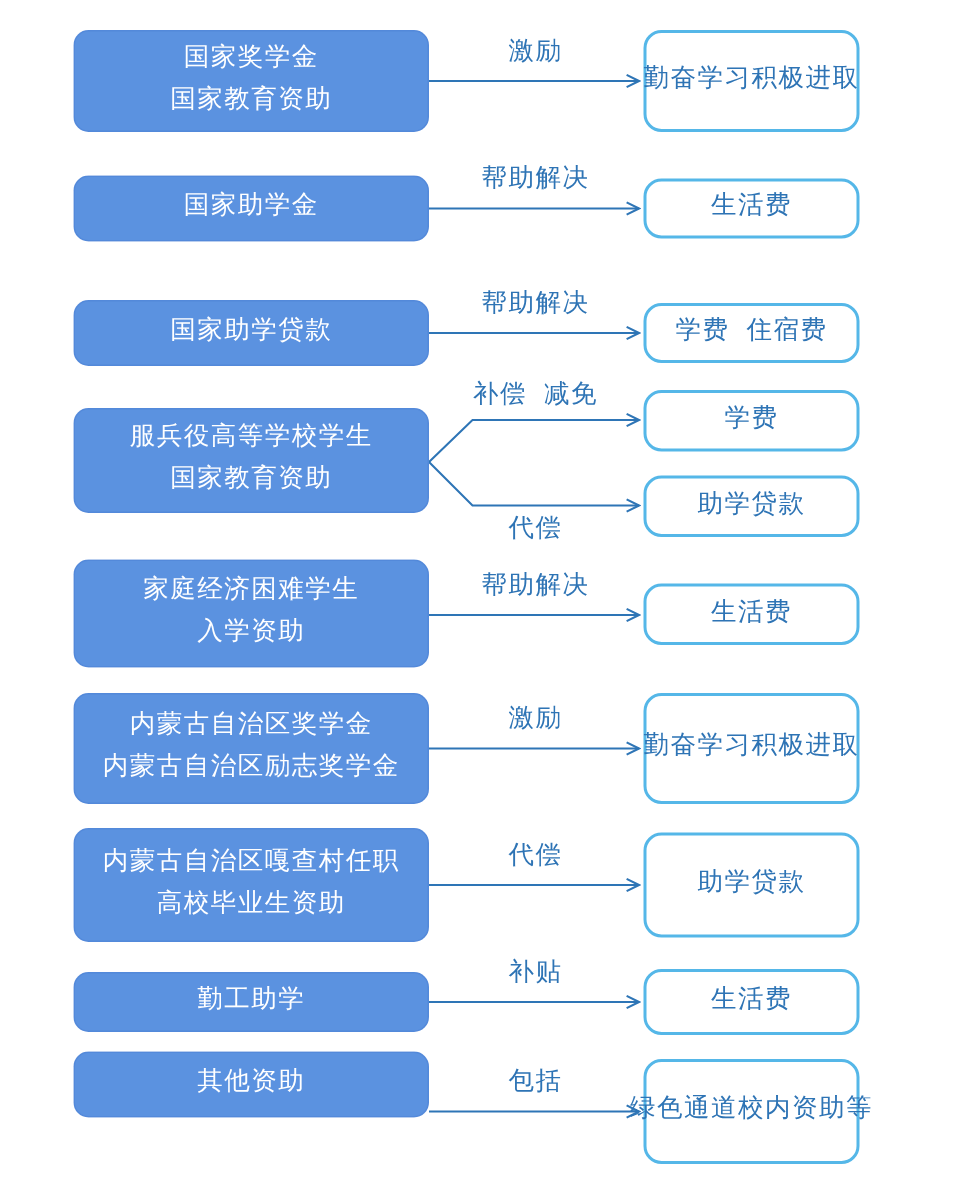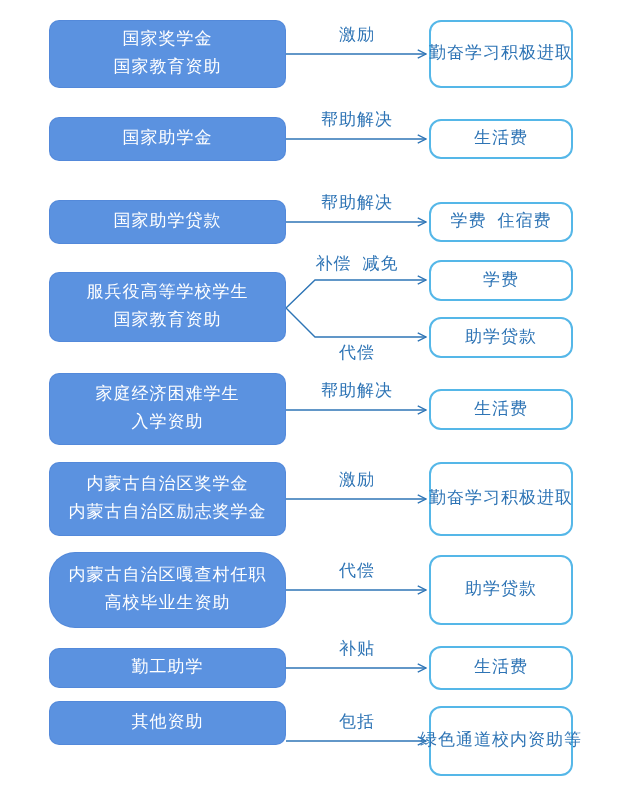--- a/index.html
+++ b/index.html
@@ -147,21 +147,21 @@
   <div class="src-box" style="top:462px;height:74px;">
     <div class="line">内蒙古自治区奖学金</div>
     <div class="line">内蒙古自治区励志奖学金</div>
   </div>
   <div class="rel-label" style="top:471px;">激励</div>
   <div class="tgt-box" style="top:462px;height:74px;">
     <div class="line">勤奋学习</div>
     <div class="line">积极进取</div>
   </div>
 
-  <div class="src-box" style="top:552px;height:76px;border-radius:26px;">
+  <div class="src-box" style="top:552px;height:76px;">
     <div class="line">内蒙古自治区嘎查村任职</div>
     <div class="line">高校毕业生资助</div>
   </div>
   <div class="rel-label" style="top:562px;">代偿</div>
   <div class="tgt-box" style="top:555px;height:70px;">
     <div class="line">助学贷款</div>
   </div>
 
   <div class="src-box" style="top:648px;height:40px;">
     <div class="line">勤工助学</div>

